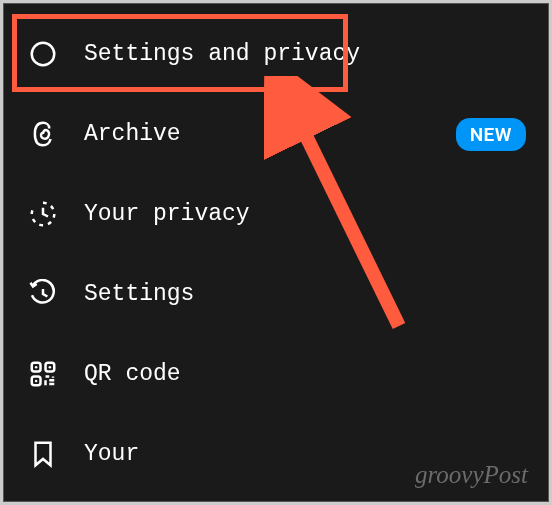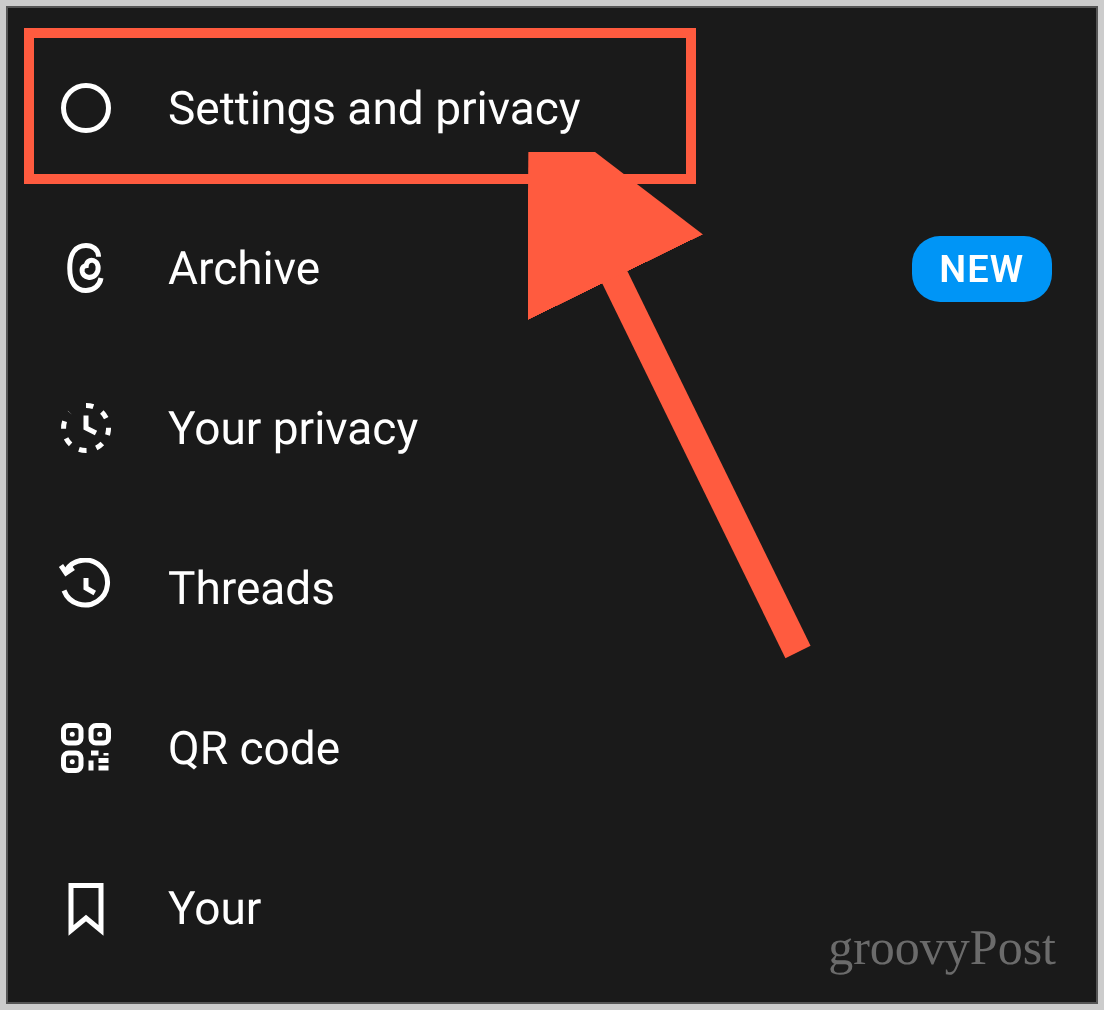--- a/index.html
+++ b/index.html
@@ -50,20 +50,21 @@
       stroke: #ffffff;
       fill: none;
       stroke-width: 2;
     }
     .label {
       color: #ffffff;
       font-size: 23px;
       font-weight: 400;
       margin-left: 24px;
       flex: 1;
+      font-family: Liberation Mono, monospace;
     }
     .badge {
       background: #0095f6;
       color: #ffffff;
       font-size: 19px;
       font-weight: 600;
       padding: 5px 14px;
       border-radius: 14px;
       letter-spacing: 0.5px;
     }
@@ -85,20 +86,21 @@
       height: 270px;
       z-index: 9;
       pointer-events: none;
     }
     .watermark {
       position: absolute;
       bottom: 12px;
       right: 20px;
       color: #6b6b6b;
       font-family: Georgia, 'Times New Roman', serif;
+      font-style: italic;
       font-size: 25px;
       z-index: 5;
       pointer-events: none;
     }
   </style>
 </head>
 <body>
 
 <div class="frame">
 
@@ -148,21 +150,21 @@
     </div>
 
     <div class="menu-item">
       <span class="icon-wrap">
         <svg viewBox="0 0 24 24">
           <path d="M4 5 A9 9 0 1 1 3.2 13" stroke-width="2"></path>
           <path d="M2 3 L4 6 L7 4" stroke-width="2" fill="none"></path>
           <path d="M12 8 L12 12 L15.5 14" stroke-width="2"></path>
         </svg>
       </span>
-      <span class="label">Threads</span>
+      <span class="label">Settings</span>
     </div>
 
     <div class="menu-item">
       <span class="icon-wrap">
         <svg viewBox="0 0 24 24">
           <rect x="3" y="3" width="7" height="7" rx="2" stroke-width="2"></rect>
           <rect x="14" y="3" width="7" height="7" rx="2" stroke-width="2"></rect>
           <rect x="3" y="14" width="7" height="7" rx="2" stroke-width="2"></rect>
           <circle cx="6.5" cy="6.5" r="1" fill="#ffffff" stroke="none"></circle>
           <circle cx="17.5" cy="6.5" r="1" fill="#ffffff" stroke="none"></circle>

